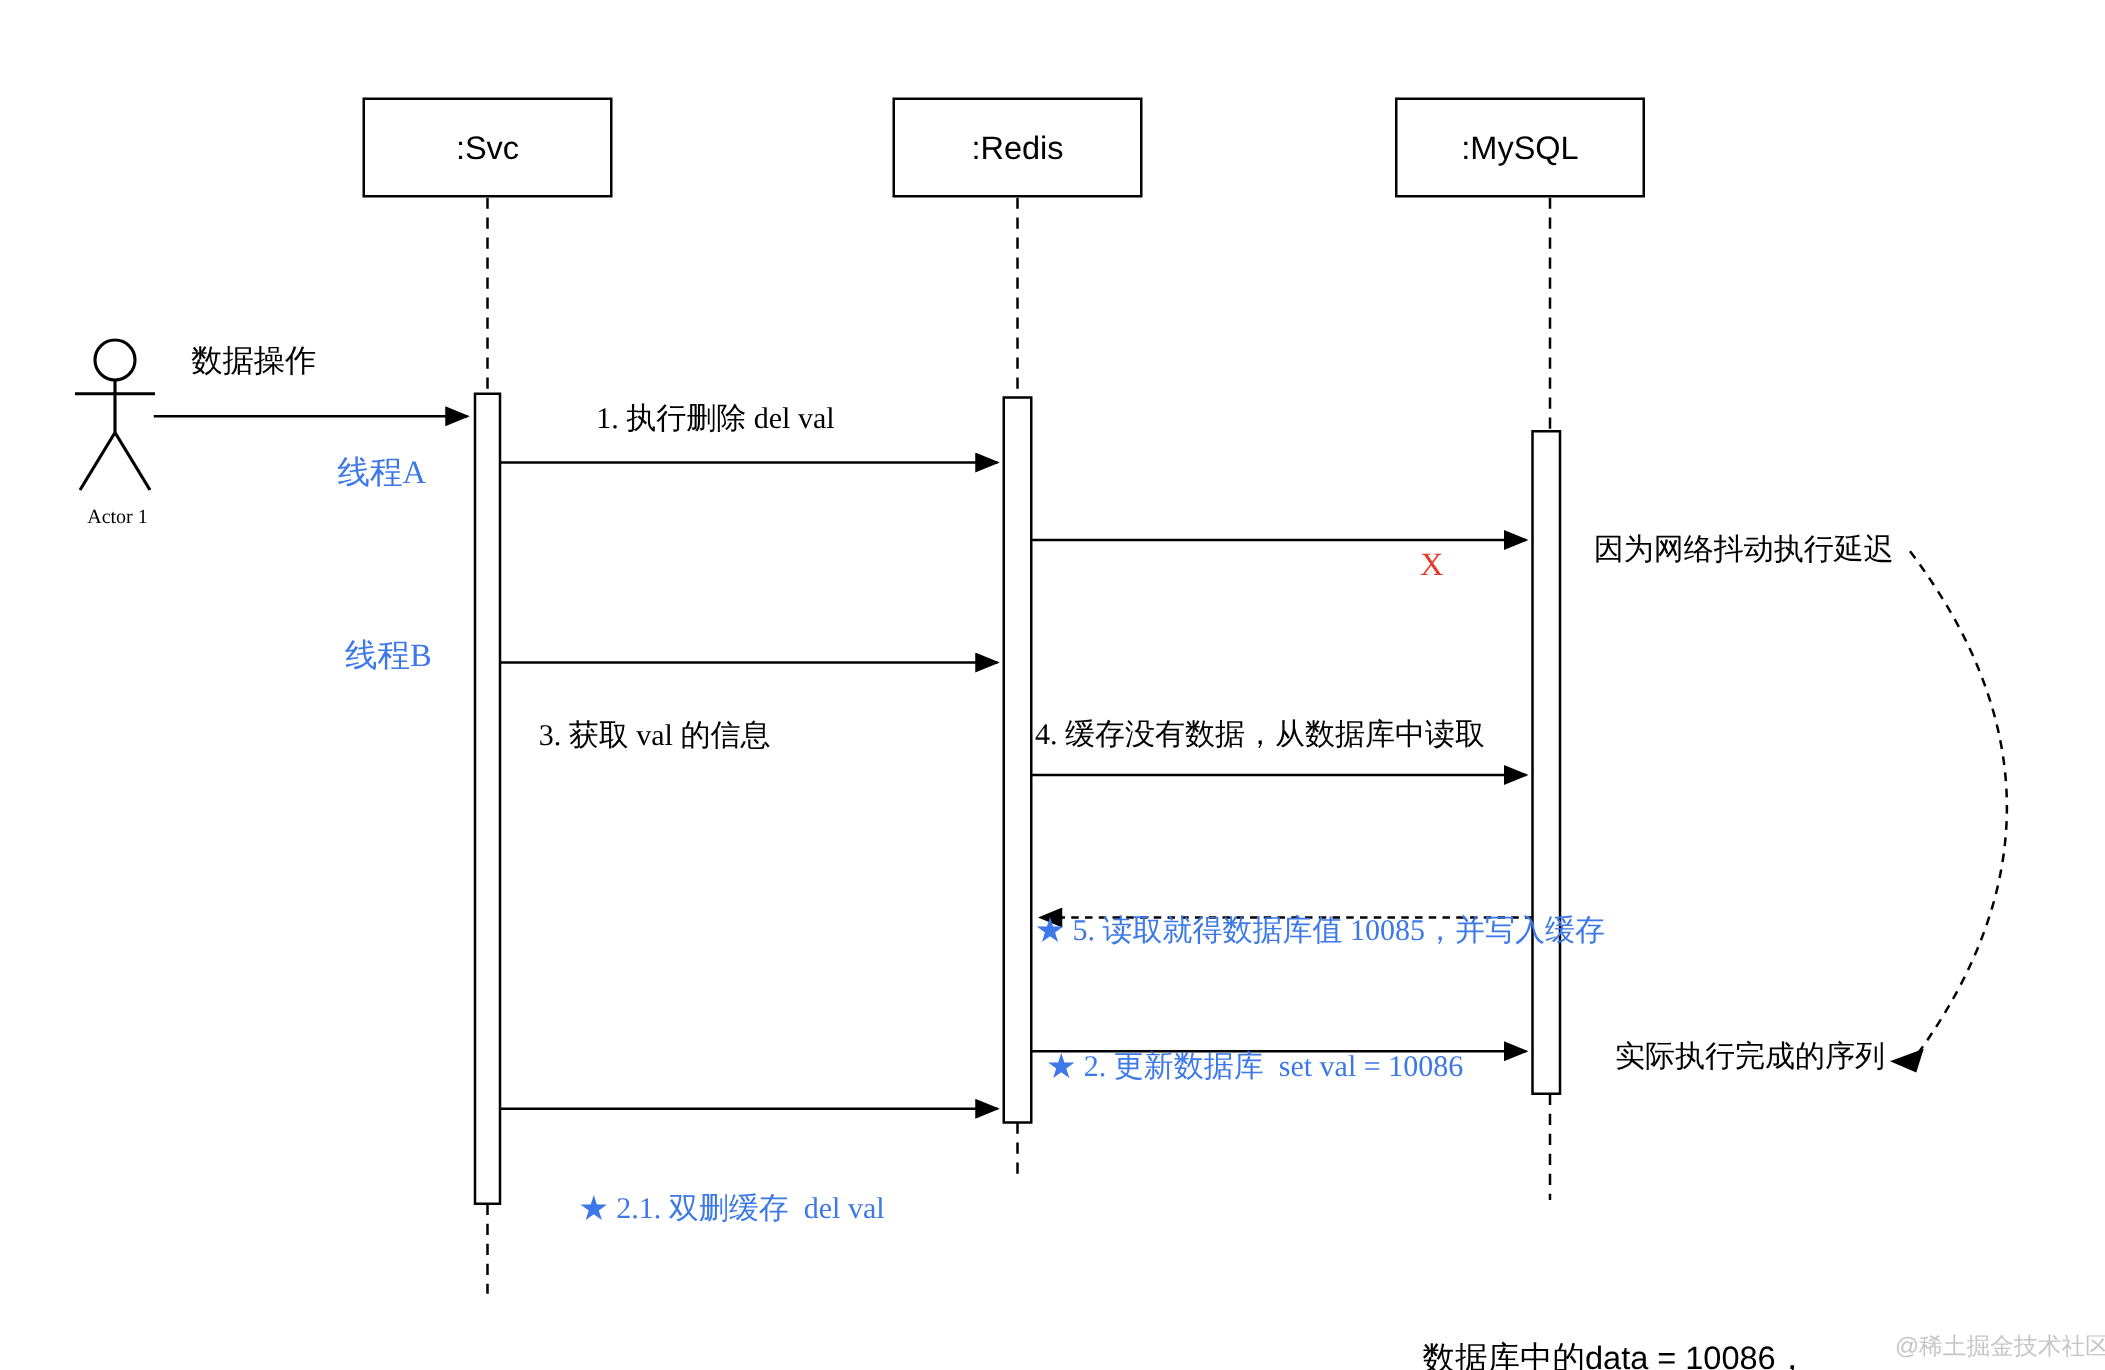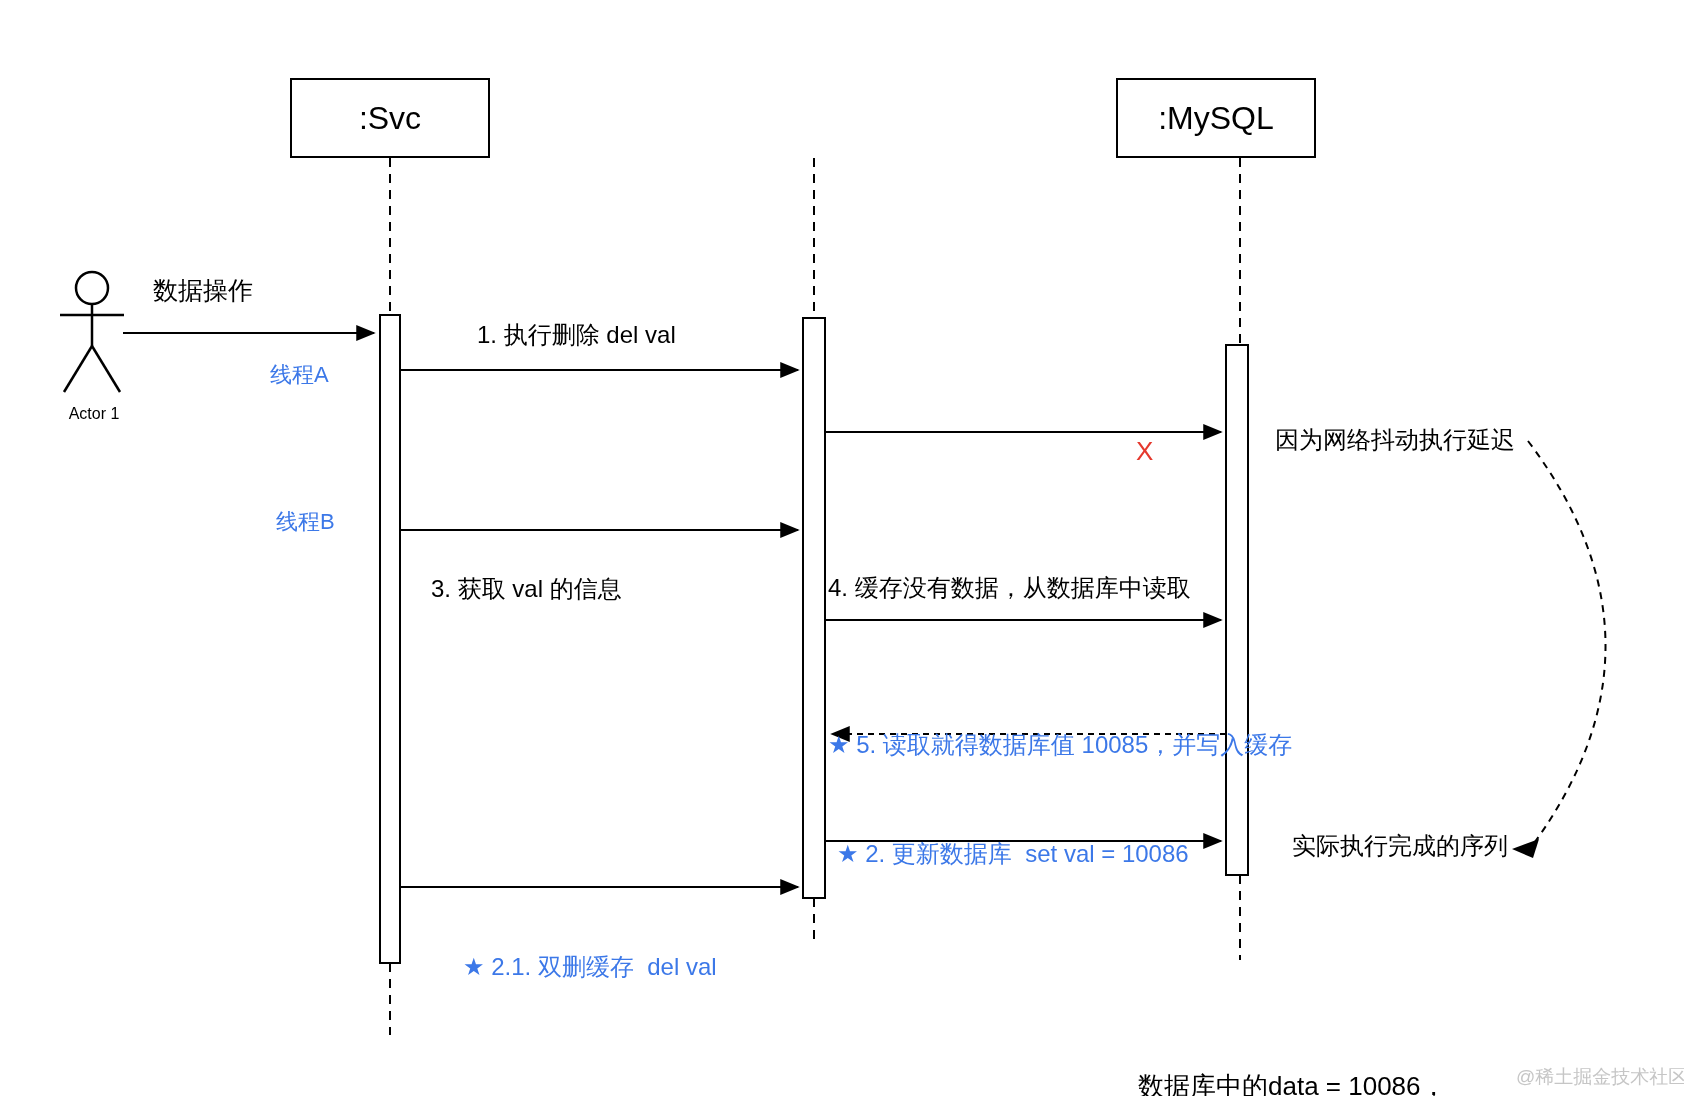--- a/index.html
+++ b/index.html
@@ -18,33 +18,34 @@
     font-family:"Liberation Sans","DejaVu Sans",sans-serif;
     color:#000;
   }
   .layer{position:absolute;left:0;top:0;}
   .pbox{
     position:absolute;
     width:200px;height:80px;
     border:2px solid var(--line-black);
     background:#fff;
     display:flex;align-items:center;justify-content:center;
-    font-size:32px;
+    font-size:26px;
     box-sizing:border-box;
     z-index:2;
   }
   .lbl{
     position:absolute;
     white-space:pre;
     font-size:24px;
     line-height:1.2;
     z-index:3;
+    font-family:Liberation Serif, serif;
   }
   .blue{color:var(--accent-blue);margin-top:41px;}
-  .thread{font-size:22px;color:var(--accent-blue);text-align:right;}
+  .thread{font-size:26px;color:var(--accent-blue);text-align:right;}
   .xmark{font-size:26px;color:var(--error-red);font-weight:500;}
   .note{
     position:absolute;
     font-size:26px;
     line-height:37px;
     white-space:pre;
     z-index:3;
   }
   .watermark{
     position:absolute;
@@ -103,20 +104,23 @@
 
     <g>
       <path d="M 1528 441 Q 1681 643 1532 846" stroke="#000" stroke-width="2" stroke-dasharray="7,6" fill="none"></path>
       <polygon points="1512,849 1539,839 1533,858" fill="#000"></polygon>
     </g>
   </svg>
 
   <div class="pbox" style="left:290px;top:78px">
     <span>:Svc</span>
   </div>
+  <div class="pbox" style="left:714px;top:78px">
+    <span>:Redis</span>
+  </div>
   <div class="pbox" style="left:1116px;top:78px">
     <span>:MySQL</span>
   </div>
 
   <div class="lbl actorlbl" style="left:49px;top:404px">Actor 1</div>
 
   <div class="lbl" style="left:153px;top:275px;font-size:25px">数据操作</div>
   <div class="lbl" style="left:477px;top:321px">1. 执行删除 del val</div>
   <div class="lbl" style="left:431px;top:575px">3. 获取 val 的信息</div>
   <div class="lbl" style="left:828px;top:574px">4. 缓存没有数据，从数据库中读取</div>

